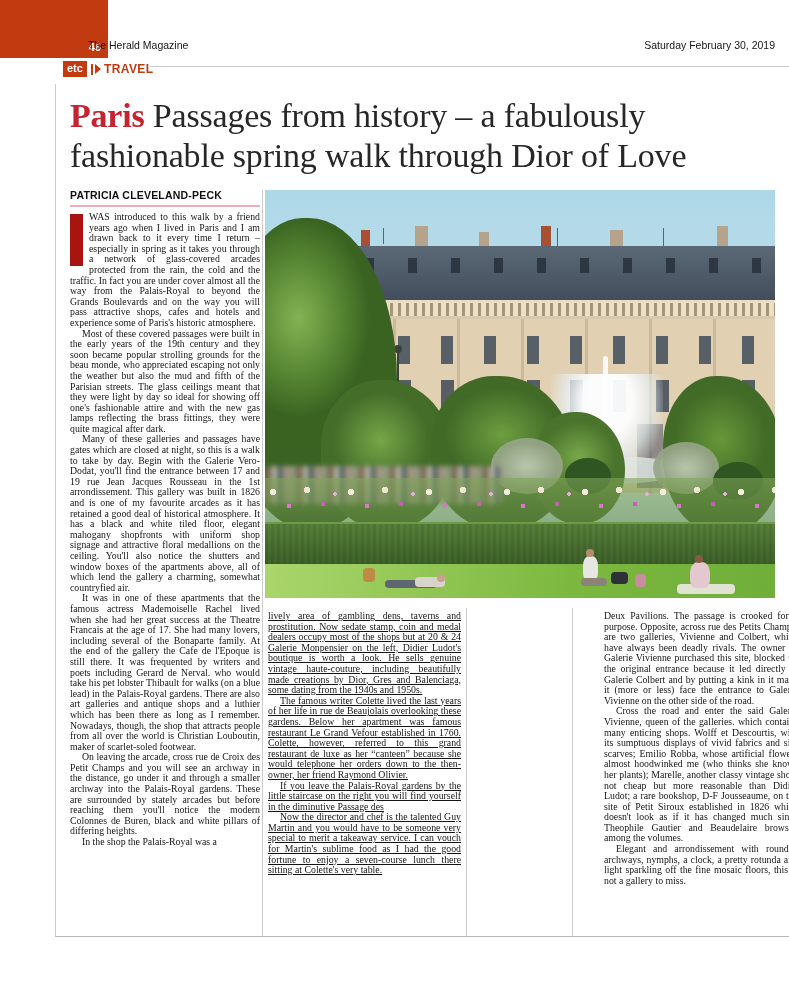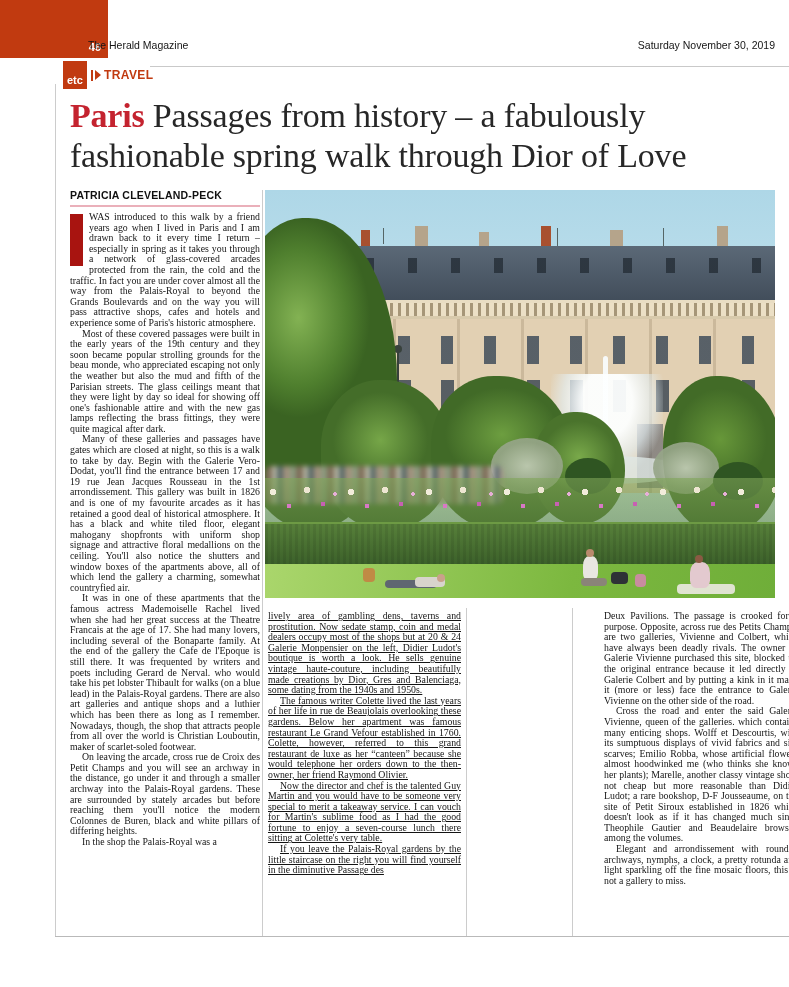--- a/index.html
+++ b/index.html
@@ -13,21 +13,21 @@
         font-family:"Liberation Sans",sans-serif;color:#111;}
 
   
   .corner-block{position:absolute;left:0;top:0;width:76px;height:58px;background:var(--accent);padding-left:32px;}
   .page-num{position:absolute;right:7px;bottom:5px;color:#fff;font-weight:bold;font-size:11px;}
   .pub{position:absolute;left:88px;top:39px;font-size:10.5px;color:#151515;}
   .date{position:absolute;right:14px;top:39px;font-size:10.5px;color:#151515;}
   .rule-top{position:absolute;left:150px;right:0;top:66px;height:1px;background:#c9c9c9;}
   .section-row{position:absolute;left:63px;top:61px;display:flex;align-items:center;gap:3px;}
   .etc-badge{background:var(--accent);color:#fff;font-weight:bold;font-size:11px;
-             padding:13px 4px 2px;line-height:13px;}
+             padding:1px 4px 2px;line-height:13px;}
   .chev{display:inline-block;width:11px;height:11px;position:relative;}
   .chev::before{content:"";position:absolute;left:1px;top:0;width:2px;height:11px;background:var(--accent);}
   .chev::after{content:"";position:absolute;left:5px;top:0;width:0;height:0;
                border-left:6px solid var(--accent);border-top:5.5px solid transparent;border-bottom:5.5px solid transparent;}
   .section-title{color:var(--accent);font-weight:bold;font-size:12px;letter-spacing:.4px;}
 
   .left-rule{position:absolute;left:55px;top:84px;width:1px;height:852px;background:#ccc;}
   .bottom-rule{position:absolute;left:55px;right:0;top:936px;height:1px;background:#b9b9b9;}
   .vrule{position:absolute;width:1px;background:#ccc;}
   #vr1{left:262px;top:190px;height:746px;}
@@ -119,21 +119,21 @@
 </style>
 </head>
 <body>
 
 <div class="page">
 
   <div class="corner-block">
     <span class="page-num">46</span>
   </div>
   <span class="pub">The Herald Magazine</span>
-  <span class="date">Saturday November 30, 2019</span>
+  <span class="date">Saturday February 30, 2019</span>
   <div class="rule-top"></div>
 
   <div class="section-row">
     <span class="etc-badge">etc</span>
     <span class="chev"></span>
     <span class="section-title">TRAVEL</span>
   </div>
 
   <div class="left-rule"></div>
   <div class="bottom-rule"></div>
@@ -204,22 +204,22 @@
     <p>Most of these covered passages were built in the early years of the 19th century and they soon became popular strolling grounds for the beau monde, who appreciated escaping not only the weather but also the mud and fifth of the Parisian streets. The glass ceilings meant that they were light by day so ideal for showing off one's fashionable attire and with the new gas lamps reflecting the brass fittings, they were quite magical after dark.</p>
     <p>Many of these galleries and passages have gates which are closed at night, so this is a walk to take by day. Begin with the Galerie Vero-Dodat, you'll find the entrance between 17 and 19 rue Jean Jacques Rousseau in the 1st arrondissement. This gallery was built in 1826 and is one of my favourite arcades as it has retained a good deal of historical atmosphere. It has a black and white tiled floor, elegant mahogany shopfronts with uniform shop signage and attractive floral medallions on the ceiling. You'll also notice the shutters and window boxes of the apartments above, all of which lend the gallery a charming, somewhat countryfied air.</p>
     <p>It was in one of these apartments that the famous actress Mademoiselle Rachel lived when she had her great success at the Theatre Francais at the age of 17. She had many lovers, including several of the Bonaparte family. At the end of the gallery the Cafe de l'Epoque is still there. It was frequented by writers and poets including Gerard de Nerval. who would take his pet lobster Thibault for walks (on a blue lead) in the Palais-Royal gardens. There are also art galleries and antique shops and a luthier which has been there as long as I remember. Nowadays, though, the shop that attracts people from all over the world is Christian Louboutin, maker of scarlet-soled footwear.</p>
     <p>On leaving the arcade, cross rue de Croix des Petit Champs and you will see an archway in the distance, go under it and through a smaller archway into the Palais-Royal gardens. These are surrounded by stately arcades but before reaching them you'll notice the modern Colonnes de Buren, black and white pillars of differing heights.</p>
     <p>In the shop the Palais-Royal was a</p>
   </div>
 
   <div class="col col2">
     <p class="ni">lively area of gambling dens, taverns and prostitution. Now sedate stamp, coin and medal dealers occupy most of the shops but at 20 &amp; 24 Galerie Monpensier on the left, Didier Ludot's boutique is worth a look. He sells genuine vintage haute-couture, including beautifully made creations by Dior, Gres and Balenciaga, some dating from the 1940s and 1950s.</p>
     <p>The famous writer Colette lived the last years of her life in rue de Beaujolais overlooking these gardens. Below her apartment was famous restaurant Le Grand Vefour established in 1760. Colette, however, referred to this grand restaurant de luxe as her “canteen” because she would telephone her orders down to the then-owner, her friend Raymond Olivier.</p>
+    <p>If you leave the Palais-Royal gardens by the little staircase on the right you will find yourself in the diminutive Passage des</p>
     <p>Now the director and chef is the talented Guy Martin and you would have to be someone very special to merit a takeaway service. I can vouch for Martin's sublime food as I had the good fortune to enjoy a seven-course lunch there sitting at Colette's very table.</p>
-    <p>If you leave the Palais-Royal gardens by the little staircase on the right you will find yourself in the diminutive Passage des</p>
   </div>
 
   <div class="col col4">
     <p class="ni">Deux Pavilions. The passage is crooked for a purpose. Opposite, across rue des Petits Champs, are two galleries, Vivienne and Colbert, which have always been deadly rivals. The owner of Galerie Vivienne purchased this site, blocked up the original entrance because it led directly to Galerie Colbert and by putting a kink in it made it (more or less) face the entrance to Galerie Vivienne on the other side of the road.</p>
     <p>Cross the road and enter the said Galerie Vivienne, queen of the galleries. which contains many enticing shops. Wolff et Descourtis, with its sumptuous displays of vivid fabrics and silk scarves; Emilio Robba, whose artificial flowers almost hoodwinked me (who thinks she knows her plants); Marelle, another classy vintage shop, not cheap but more reasonable than Didier Ludot; a rare bookshop, D-F Jousseaume, on the site of Petit Siroux established in 1826 which doesn't look as if it has changed much since Theophile Gautier and Beaudelaire browsed among the volumes.</p>
     <p>Elegant and arrondissement with rounded archways, nymphs, a clock, a pretty rotunda and light sparkling off the fine mosaic floors, this is not a gallery to miss.</p>
   </div>
 
 </div>
 

